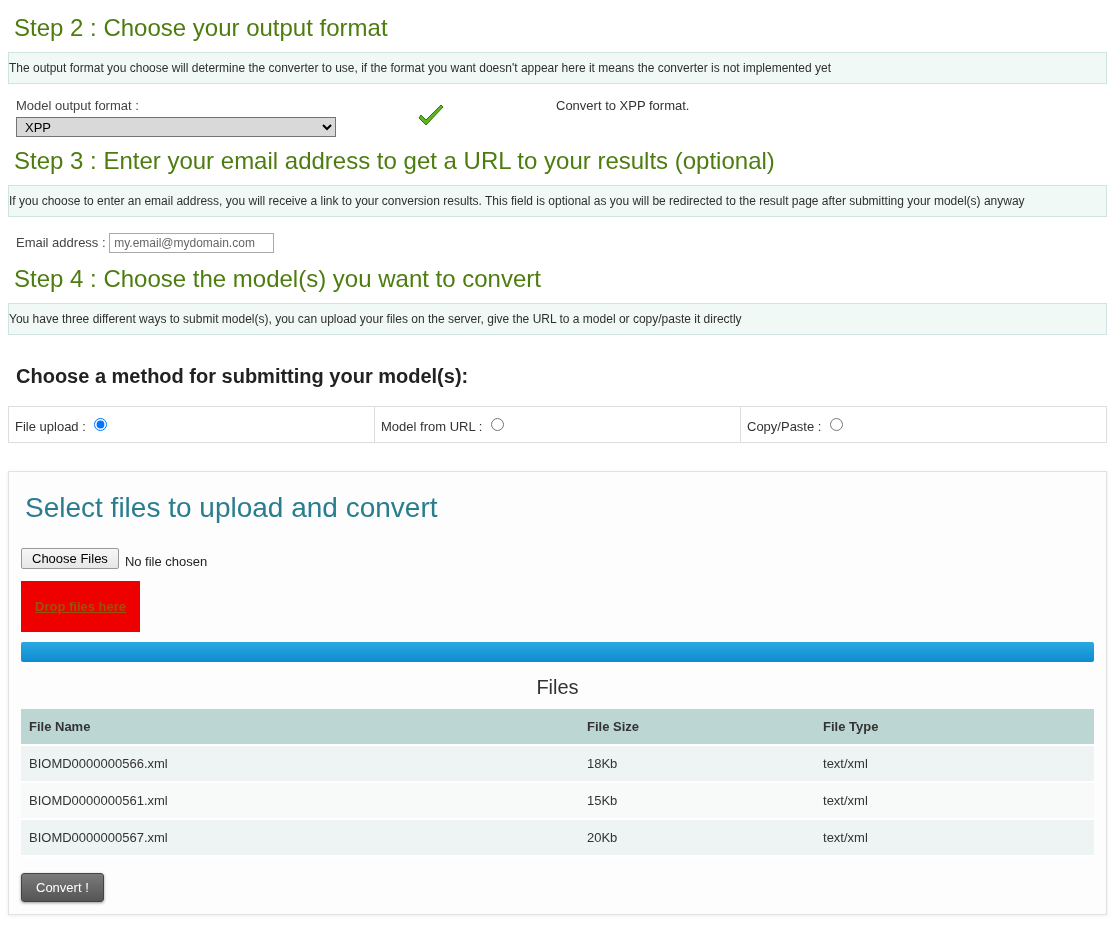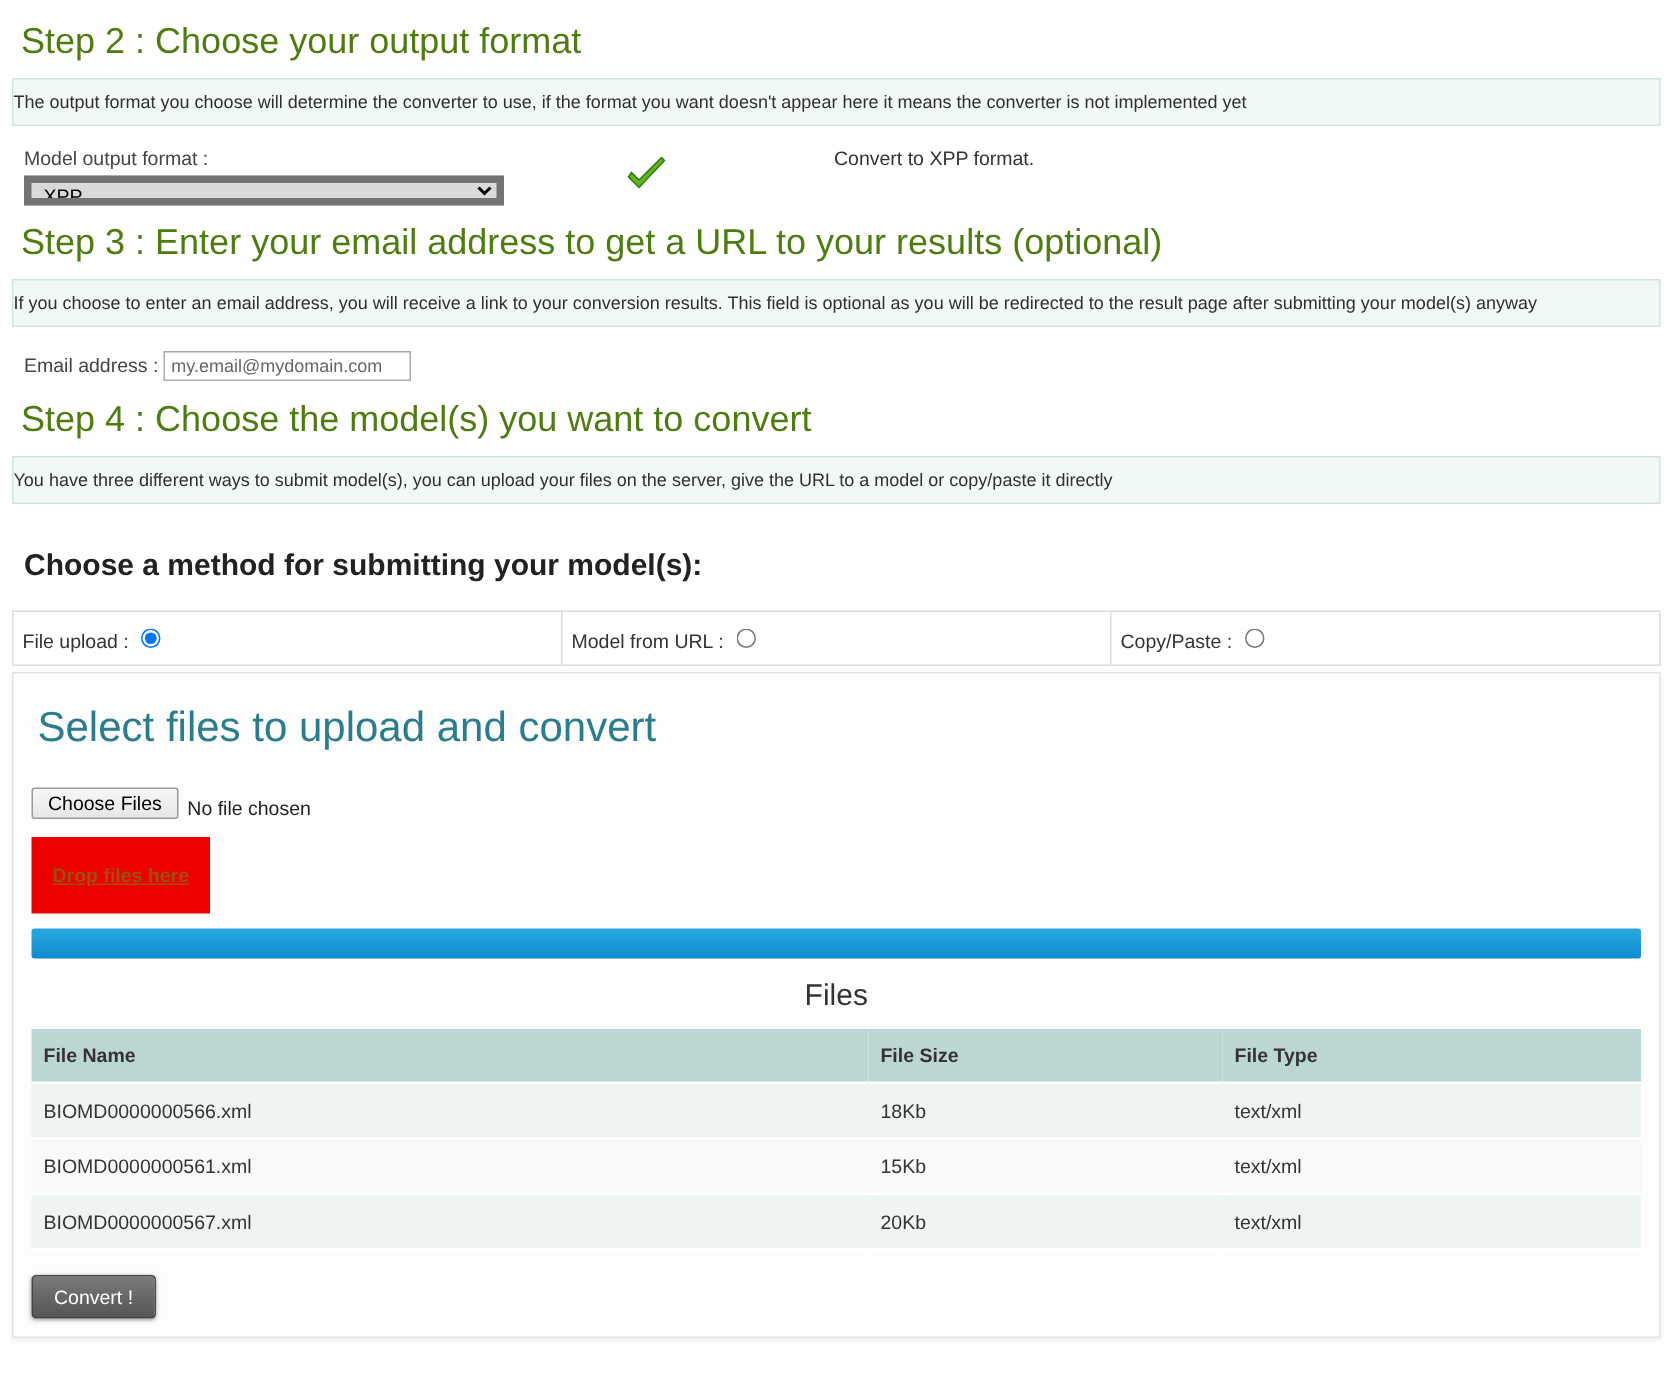--- a/index.html
+++ b/index.html
@@ -26,21 +26,21 @@
     margin: 0 0 10px 0;
   }
   .row { display: flex; align-items: flex-start; padding: 4px 8px; justify-content: center; }
   .col1 { width: 400px; }
   .col2 { width: 140px; }
   .col3 { flex: 1; }
   label.formlabel { color: #444; font-size: 13px; }
   select.output {
     width: 320px;
     background: #d9d9d9;
-    border: 5px solid #737373;
+    border: 1px solid #737373;
     font-size: 13px;
     height: 20px;
     margin-top: 4px;
     padding-left: 4px;
   }
   input.email {
     border: 1px solid #aaa;
     font-size: 12px;
     padding: 1px 4px;
     height: 20px;
@@ -50,21 +50,21 @@
   .checkmark { margin-top:6px; }
   h3.submith {
     font-weight: bold;
     font-size: 20px;
     color: #222;
     margin: 30px 0 18px 8px;
   }
   table.methods {
     width: 100%;
     border-collapse: collapse;
-    margin-bottom: 4px;
+    margin-bottom: 28px;
   }
   table.methods td {
     border: 1px solid #ddd;
     padding: 8px 6px;
     font-size: 13px;
     width: 33.33%;
     color: #333;
   }
   .panel {
     border: 1px solid #e2e2e2;

